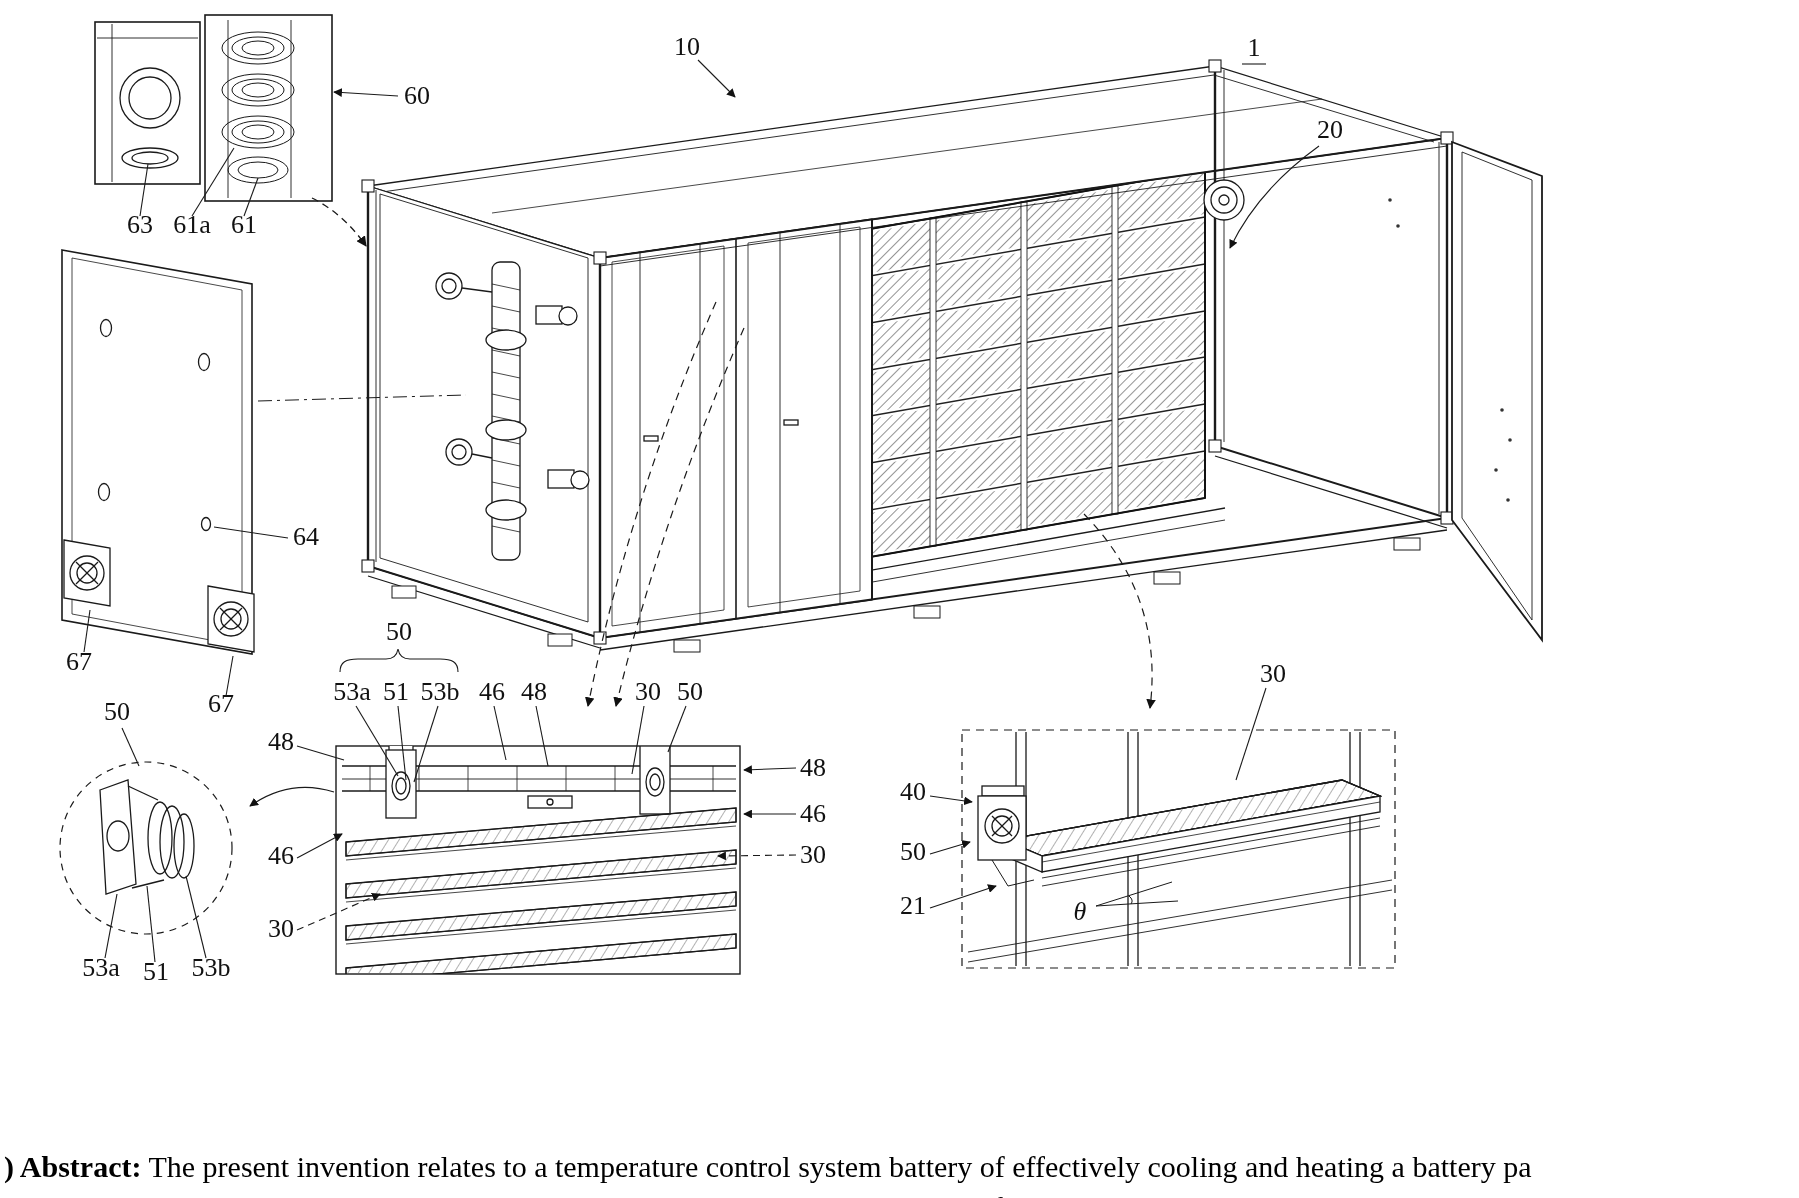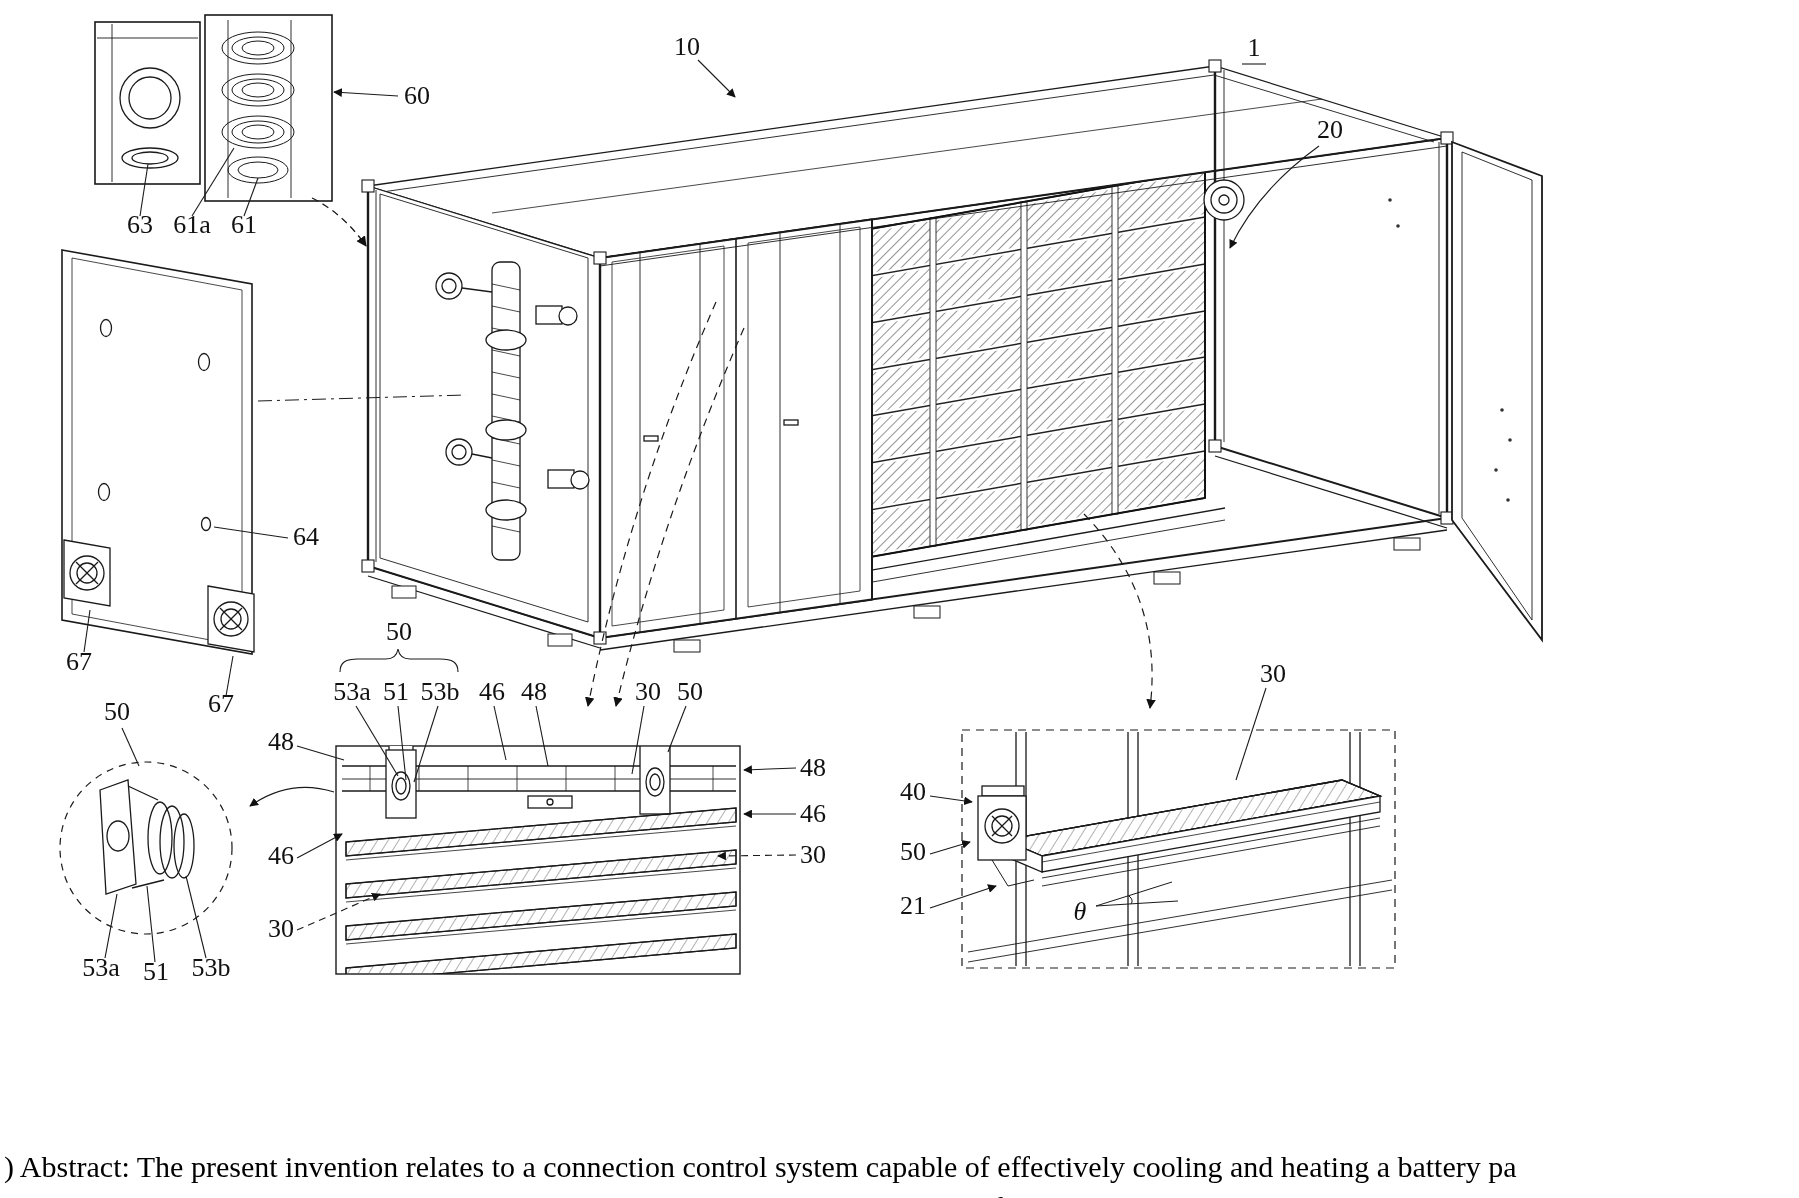--- a/index.html
+++ b/index.html
@@ -4,21 +4,21 @@
 <style>
   html,body{margin:0;padding:0;background:#fff;}
   .page{position:relative;width:1799px;height:1198px;background:#fff;overflow:hidden;
         font-family:"Liberation Serif",serif;padding-left:24px;}
   .page svg{position:absolute;left:0;top:0;}
   .lbl{font-family:"Liberation Serif",serif;font-size:26px;fill:#111;}
   .lbl-it{font-style:italic;}
   .abstract{position:absolute;left:4px;top:1146px;width:1920px;color:#000;
             font-size:30px;line-height:41px;white-space:nowrap;}
   .abstract .cont{padding-left:52px;}
-  .abstract b{font-weight:normal;}
+  .abstract b{font-weight:bold;}
 </style>
 </head>
 <body>
 
 <div class="page">
 
 <svg width="1799" height="1198" viewBox="0 0 1799 1198">
   <defs>
     <marker id="arr" viewBox="0 0 10 10" refX="9" refY="5" markerWidth="8" markerHeight="8" orient="auto-start-reverse">
       <path d="M0,0 L10,5 L0,10 Z" fill="#111"></path>
@@ -421,17 +421,17 @@
     <path d="M930,796 L972,802" marker-end="url(#arr)"></path>
     <text class="lbl" x="913" y="860" text-anchor="middle" stroke="none">50</text>
     <path d="M930,854 L970,842" marker-end="url(#arr)"></path>
     <text class="lbl" x="913" y="914" text-anchor="middle" stroke="none">21</text>
     <path d="M930,908 L996,886" marker-end="url(#arr)"></path>
     <text class="lbl lbl-it" x="1080" y="920" text-anchor="middle" stroke="none">θ</text>
   </g>
 </svg>
 
 <div class="abstract">
-  <div><b>) Abstract:</b> <span>The present invention relates to a connection control system capable of effectively cooling and heating a battery pa</span></div>
+  <div><b>) Abstract:</b> <span>The present invention relates to a temperature control system battery of effectively cooling and heating a battery pa</span></div>
   <div class="cont"><span>ESS. The present invention comprises: a temperature control device capable of cooling or heating a battery pack; a connection duct</span></div>
 </div>
 
 </div>
 
 </body></html>

